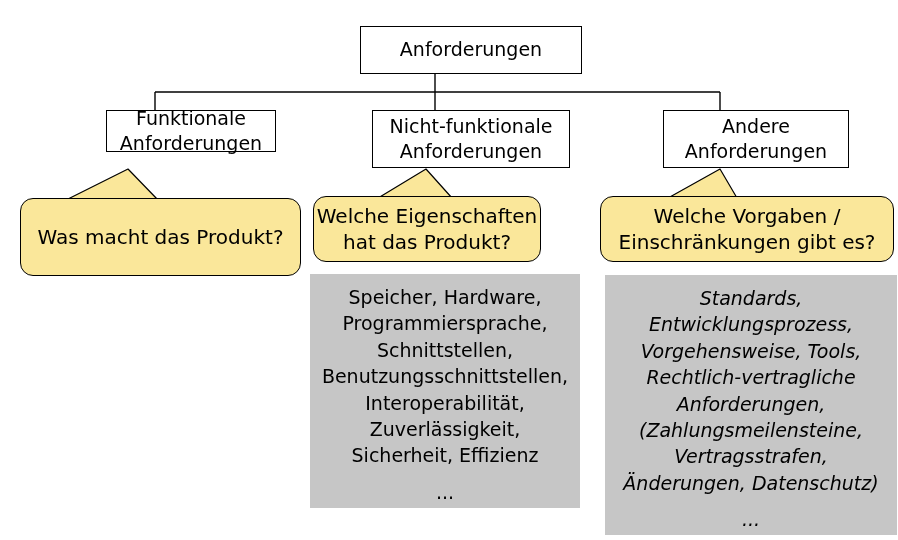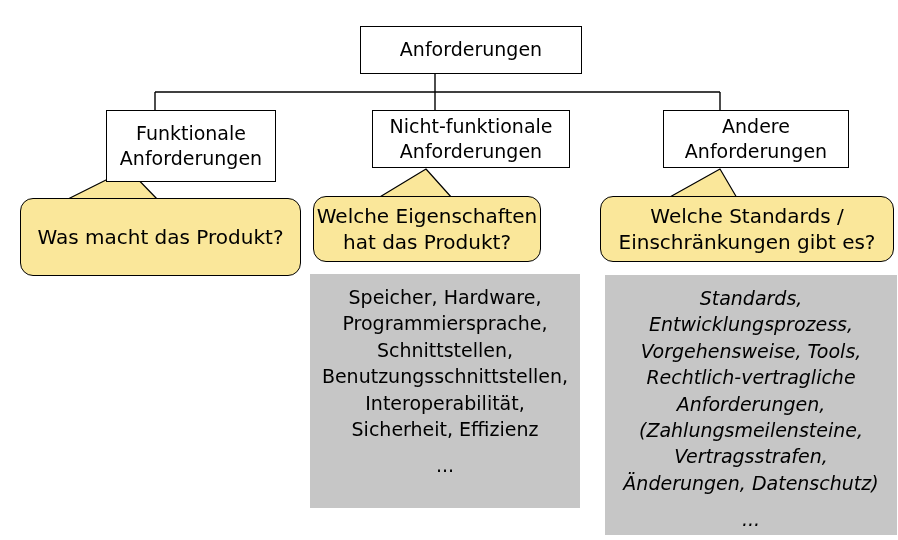--- a/index.html
+++ b/index.html
@@ -38,21 +38,21 @@
     text-align: center;
     color: #000000;
     font-size: 19px;
     line-height: 1.32;
     z-index: 3;
     margin-left: 36px;
   }
   .node .ln { display: block; white-space: nowrap; }
 
   #node-root   { left: 324px; top: 26px;  width: 222px; height: 48px; }
-  #node-func   { left: 70px;  top: 110px; width: 170px; height: 72px; }
+  #node-func   { left: 70px;  top: 110px; width: 170px; height: 42px; }
   #node-nonf   { left: 336px; top: 110px; width: 198px; height: 58px; }
   #node-other  { left: 627px; top: 110px; width: 186px; height: 58px; justify-content: center; }
 
   
   .callout {
     position: absolute;
     box-sizing: border-box;
     background: #fae79a;
     border: 1.2px solid #000000;
     border-radius: 13px;
@@ -136,30 +136,31 @@
   <div class="callout" id="callout-func">
     <span class="ln">Was macht das Produkt?</span>
   </div>
 
   <div class="callout" id="callout-nonf">
     <span class="ln">Welche Eigenschaften</span>
     <span class="ln">hat das Produkt?</span>
   </div>
 
   <div class="callout" id="callout-other">
-    <span class="ln">Welche Standards /</span>
+    <span class="ln">Welche Vorgaben /</span>
     <span class="ln">Einschränkungen gibt es?</span>
   </div>
 
   <div class="detailbox" id="detail-nonf">
     <span class="ln">Speicher, Hardware,</span>
     <span class="ln">Programmiersprache,</span>
     <span class="ln">Schnittstellen,</span>
     <span class="ln">Benutzungsschnittstellen,</span>
     <span class="ln">Interoperabilität,</span>
+    <span class="ln">Zuverlässigkeit,</span>
     <span class="ln">Sicherheit, Effizienz</span>
     <span class="ln gap"></span>
     <span class="ln">...</span>
   </div>
 
   <div class="detailbox" id="detail-other">
     <span class="ln">Standards,</span>
     <span class="ln">Entwicklungsprozess,</span>
     <span class="ln">Vorgehensweise, Tools,</span>
     <span class="ln">Rechtlich-vertragliche</span>

